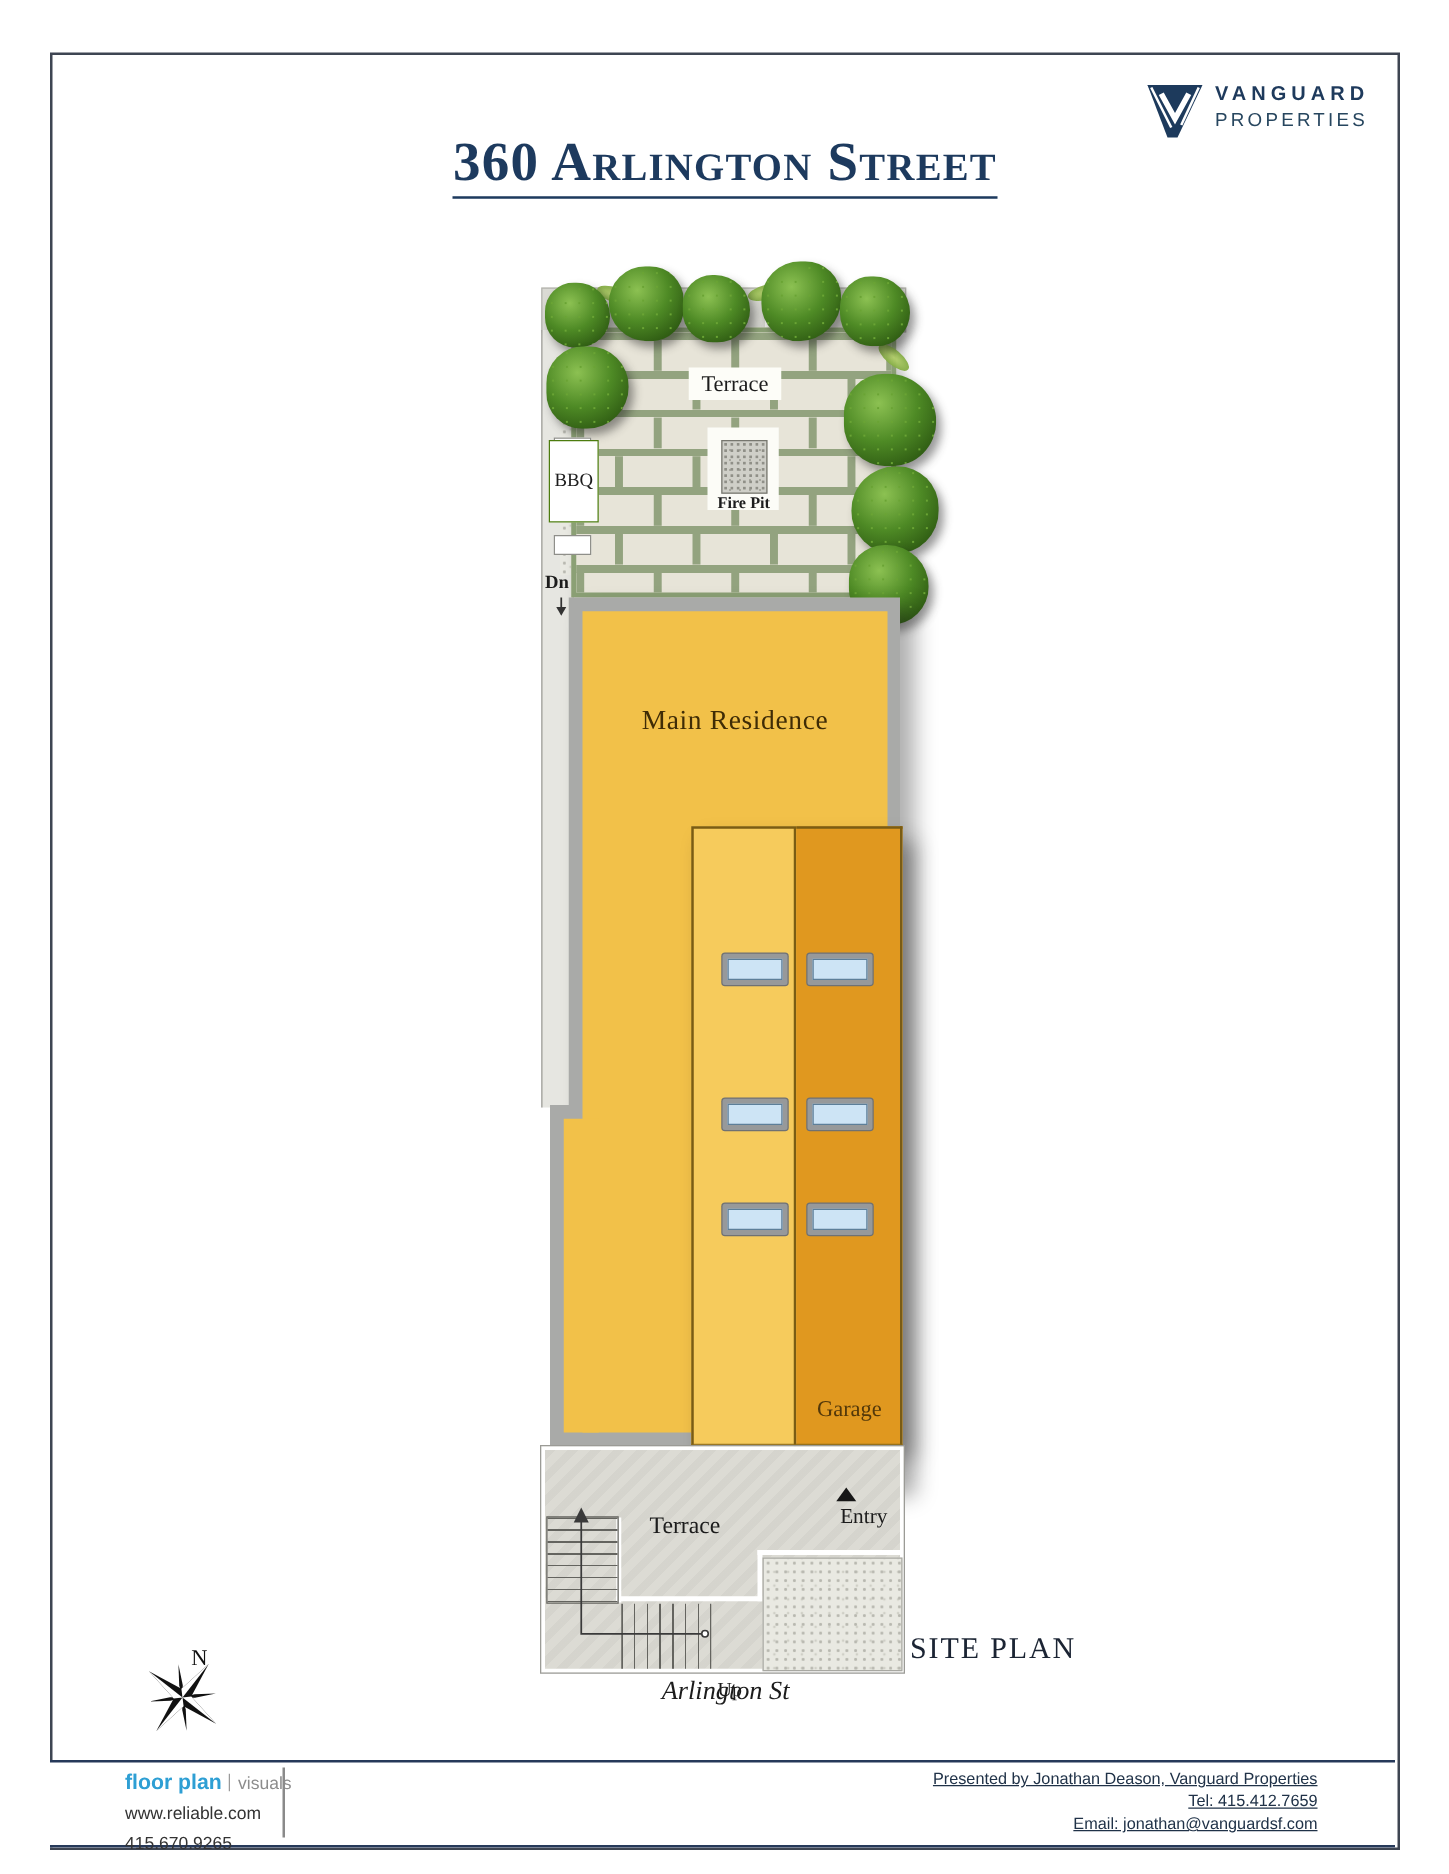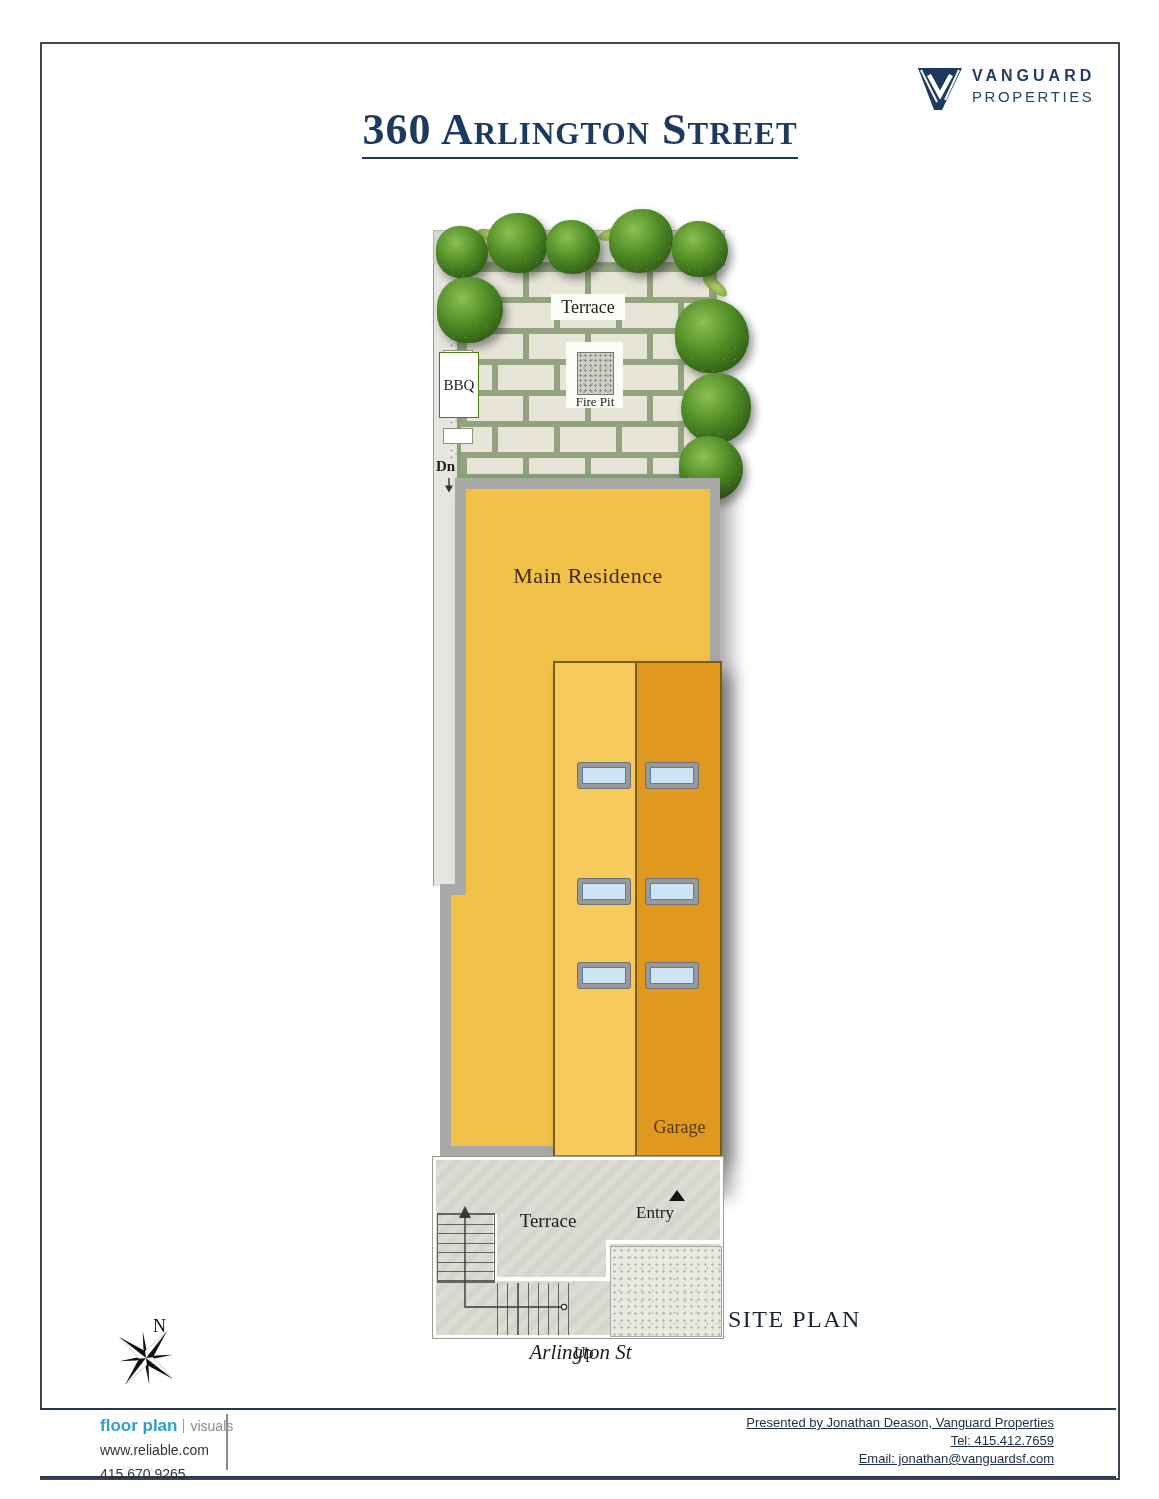--- a/index.html
+++ b/index.html
@@ -68,21 +68,21 @@
   .t2{left:598px;top:228px;transform:rotate(-14deg);}
   .t3{left:700px;top:280px;transform:rotate(40deg);}
   .chip{left:551px;top:294px;width:74px;height:26px;background:#fdfdf8;
         display:flex;align-items:center;justify-content:center;font-size:18px;color:#1c1c1c;}
   .bbq-box{left:439px;top:352px;width:38px;height:64px;background:#fff;border:1px solid #4d7c0f;
            display:flex;align-items:center;justify-content:center;font-size:15px;color:#1c1c1c;}
   .bbq-tab{position:absolute;width:28px;height:14px;background:#fff;border:1px solid #8f8f8a;left:443px;}
   .bbq-tab.top{top:350px;} .bbq-tab.bot{top:428px;}
   .fire-box{left:566px;top:342px;width:57px;height:66px;background:#fcfcf7;}
   .fire-pit{left:577px;top:352px;width:35px;height:41px;border:1px solid #77776f;}
-  .fire-label{left:558px;top:394px;width:74px;text-align:center;font-size:13px;color:#1c1c1c;}
+  .fire-label{left:558px;top:394px;width:74px;text-align:center;font-size:13px;color:#1c1c1c;font-weight:bold;}
   .dn-label{left:436px;top:458px;font-size:15px;font-weight:600;color:#1c1c1c;}
   .dn-arrow{left:444px;top:477px;}
 
   
   .res-gray-a{left:455px;top:478px;width:265px;height:679px;background:#a9aaa8;
               box-shadow:12px 10px 16px rgba(30,30,30,.35);}
   .res-gray-b{left:440px;top:884px;width:30px;height:273px;background:#a9aaa8;}
   .res-yellow-a{left:466px;top:489px;width:244px;height:657px;background:#f2c149;}
   .res-yellow-b{left:451px;top:895px;width:28px;height:251px;background:#f2c149;}
   .res-label{left:466px;top:563px;width:244px;text-align:center;font-size:22px;color:#3f2c06;letter-spacing:.5px;}
@@ -96,21 +96,21 @@
 
   .sky{position:absolute;width:52px;height:25px;background:#97999a;border-radius:2px;
        box-shadow:0 0 0 1px #6f7173;}
   .sky-glass{position:absolute;left:4px;right:4px;top:4px;bottom:4px;background:#cde4f5;border:1px solid #5d7f99;}
   .s1{left:578px;top:763px;} .s2{left:646px;top:763px;}
   .s3{left:578px;top:879px;} .s4{left:646px;top:879px;}
   .s5{left:578px;top:963px;} .s6{left:646px;top:963px;}
 
   .entry-tri{left:669px;top:1190px;width:0;height:0;border-left:8px solid rgba(0,0,0,0);
              border-right:8px solid rgba(0,0,0,0);border-bottom:11px solid #161616;}
-  .entry-label{left:624px;top:1203px;width:62px;text-align:center;font-size:17px;color:#1c1c1c;}
+  .entry-label{left:660px;top:1203px;width:62px;text-align:center;font-size:17px;color:#1c1c1c;}
 
   
   .lower-terrace{left:433px;top:1157px;width:284px;height:175px;background:#dcdbd4;
      border:3px solid #fff;outline:1px solid #9b9b96;
      background-image:repeating-linear-gradient(135deg, rgba(0,0,0,.03) 0 6px, rgba(0,0,0,0) 6px 13px);}
   .wp{background:#fff;}
   .wp1{left:493px;top:1214px;width:4px;height:68px;}
   .wp2{left:493px;top:1277px;width:120px;height:4px;}
   .wp3{left:606px;top:1240px;width:4px;height:41px;}
   .wp4{left:606px;top:1240px;width:116px;height:4px;}

